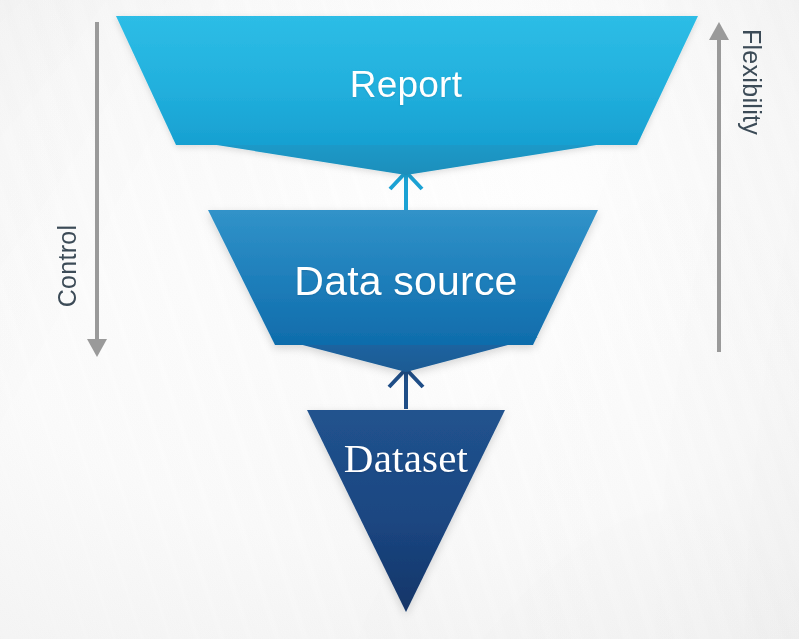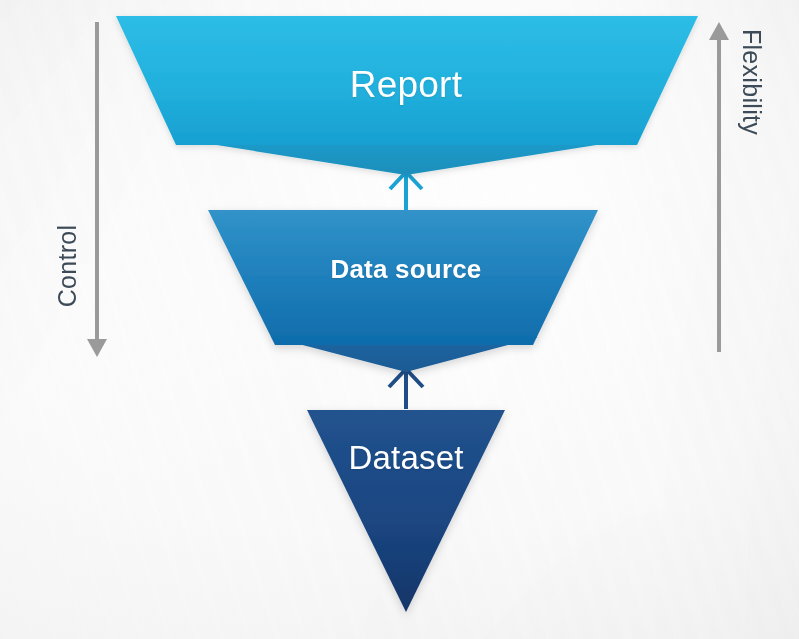--- a/index.html
+++ b/index.html
@@ -37,22 +37,22 @@
     position: absolute;
     color: #ffffff;
     font-weight: 400;
     letter-spacing: 0.2px;
     white-space: nowrap;
     text-align: left;
     transform: translate(-50%, -50%);
     text-shadow: 0 1px 2px rgba(0,0,0,0.10);
   }
   #label-report   { left: 406px; top: 85px;  font-size: 37px; }
-  #label-source   { left: 406px; top: 269px; font-size: 26px; font-weight: bold; }
-  #label-dataset  { left: 406px; top: 458px; font-size: 33px; }
+  #label-source   { left: 406px; top: 281px; font-size: 41px; }
+  #label-dataset  { left: 406px; top: 458px; font-size: 41px; font-family: Liberation Serif, serif; }
 
   .axis-label {
     position: absolute;
     color: #3c4b57;
     font-size: 25px;
     font-weight: 400;
     white-space: nowrap;
     letter-spacing: 0.3px;
   }
   #label-control {

